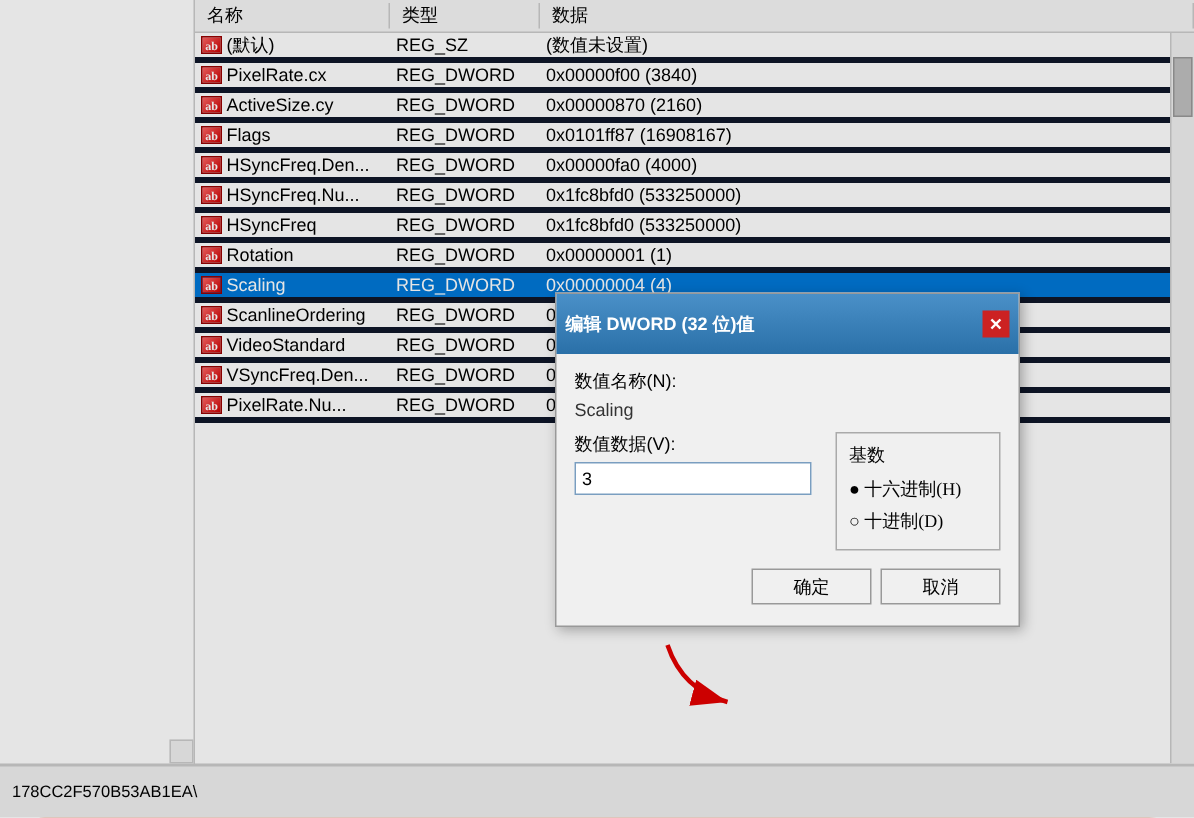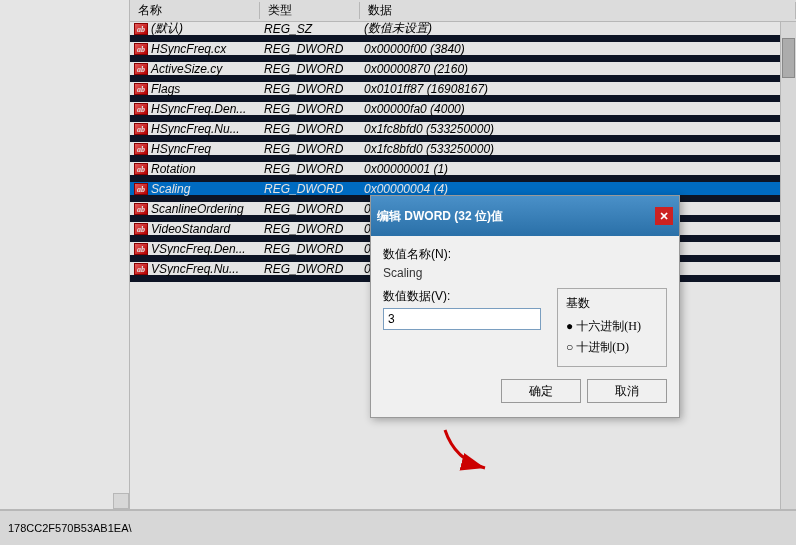--- a/index.html
+++ b/index.html
@@ -65,23 +65,22 @@
     .col-name { width: 130px; }
     .col-type { width: 100px; }
     .col-data { flex: 1; }
 
     .table-body { overflow: hidden; }
 
     .table-row {
       display: flex;
       align-items: center;
       height: 20px;
-      border-bottom: 7px solid #0f172a;
+      border-bottom: 4px solid #0f172a;
       cursor: default;
-      font-style: italic;
     }
 
     .table-row.selected {
       background: #0078d7;
       color: #fff;
     }
 
     .table-row .cell {
       padding: 0 4px;
       font-size: 12px;
@@ -322,21 +321,21 @@
           <div class="cell cell-name">
             <span class="reg-icon">ab</span>
             <span>(默认)</span>
           </div>
           <div class="cell cell-type">REG_SZ</div>
           <div class="cell cell-data">(数值未设置)</div>
         </div>
         <div class="table-row">
           <div class="cell cell-name">
             <span class="reg-icon">ab</span>
-            <span>HSyncFreq.cx</span>
+            <span>PixelRate.cx</span>
           </div>
           <div class="cell cell-type">REG_DWORD</div>
           <div class="cell cell-data">0x00000f00 (3840)</div>
         </div>
         <div class="table-row">
           <div class="cell cell-name">
             <span class="reg-icon">ab</span>
             <span>ActiveSize.cy</span>
           </div>
           <div class="cell cell-type">REG_DWORD</div>
@@ -410,21 +409,21 @@
           <div class="cell cell-name">
             <span class="reg-icon">ab</span>
             <span>VSyncFreq.Den...</span>
           </div>
           <div class="cell cell-type">REG_DWORD</div>
           <div class="cell cell-data">0x000003e8 (1000)</div>
         </div>
         <div class="table-row">
           <div class="cell cell-name">
             <span class="reg-icon">ab</span>
-            <span>VSyncFreq.Nu...</span>
+            <span>PixelRate.Nu...</span>
           </div>
           <div class="cell cell-type">REG_DWORD</div>
           <div class="cell cell-data">0x0000ea5d (59997)</div>
         </div>
       </div>
     <div class="scrollbar-v">
       <div class="scrollbar-thumb"></div>
     </div>
   </div>
 

